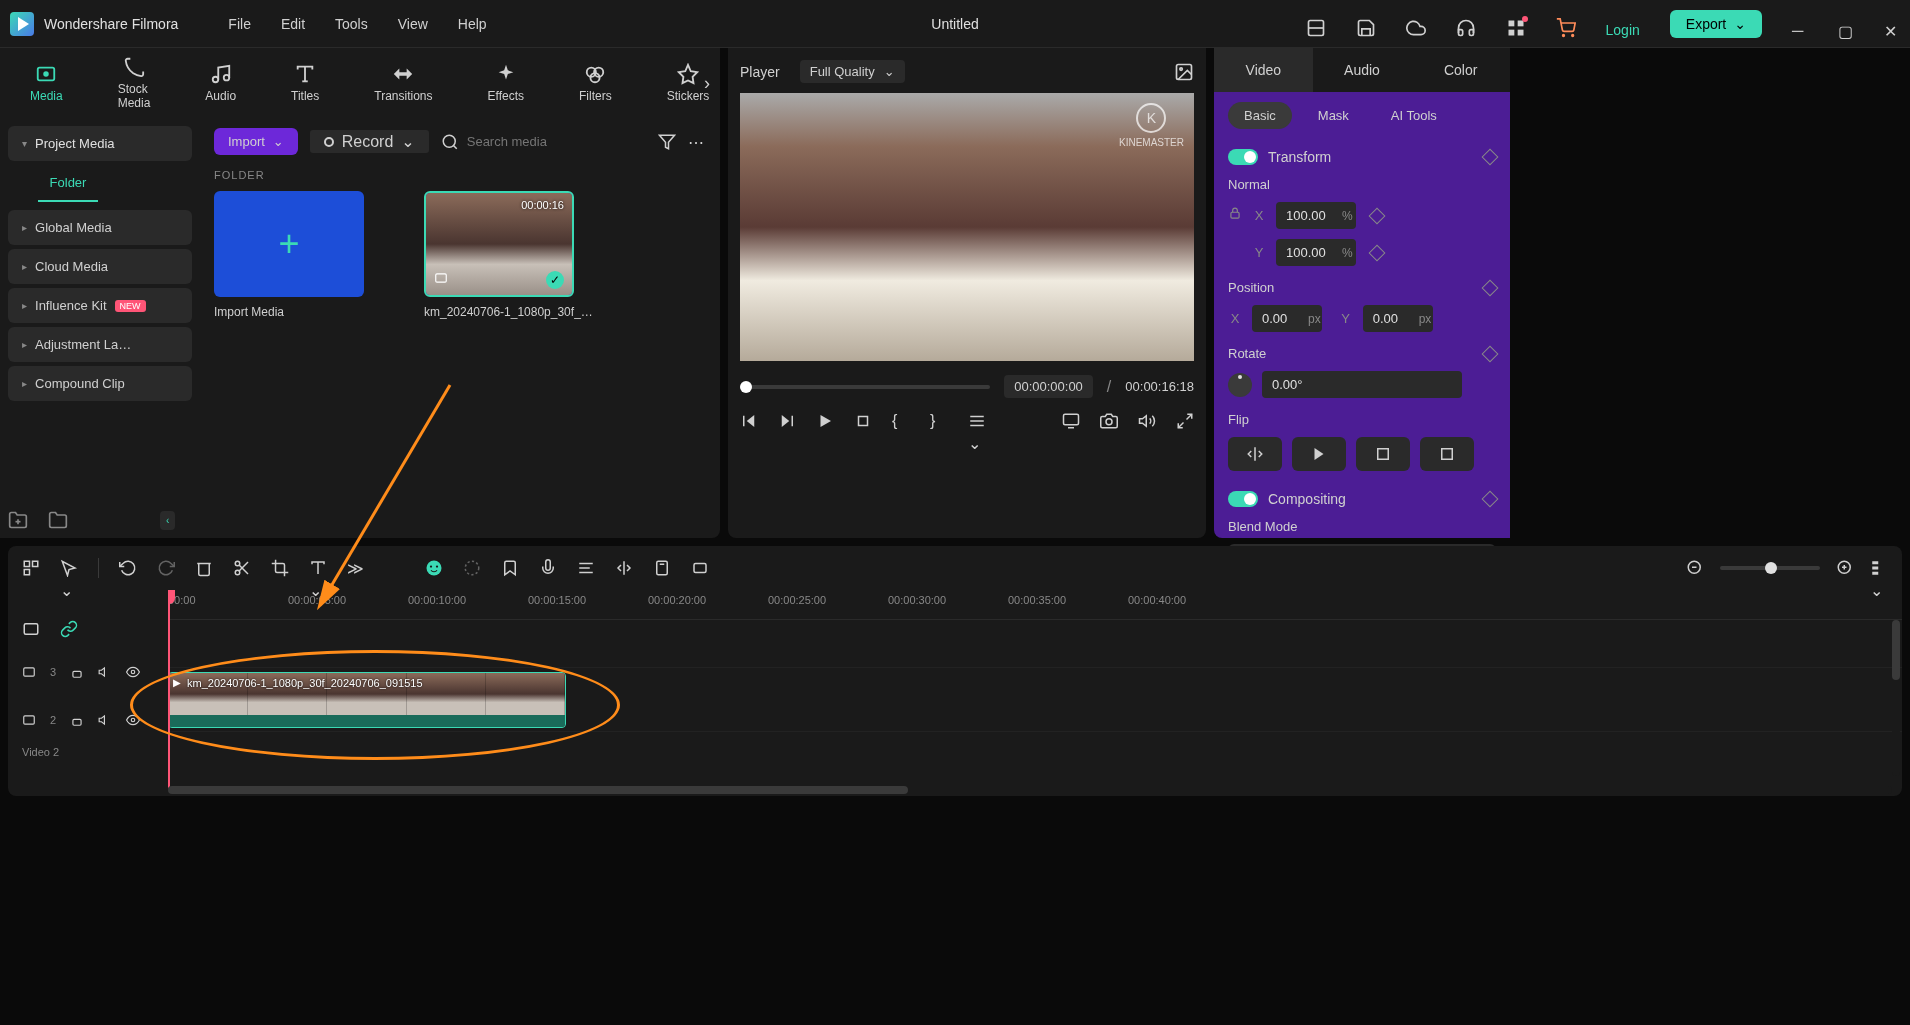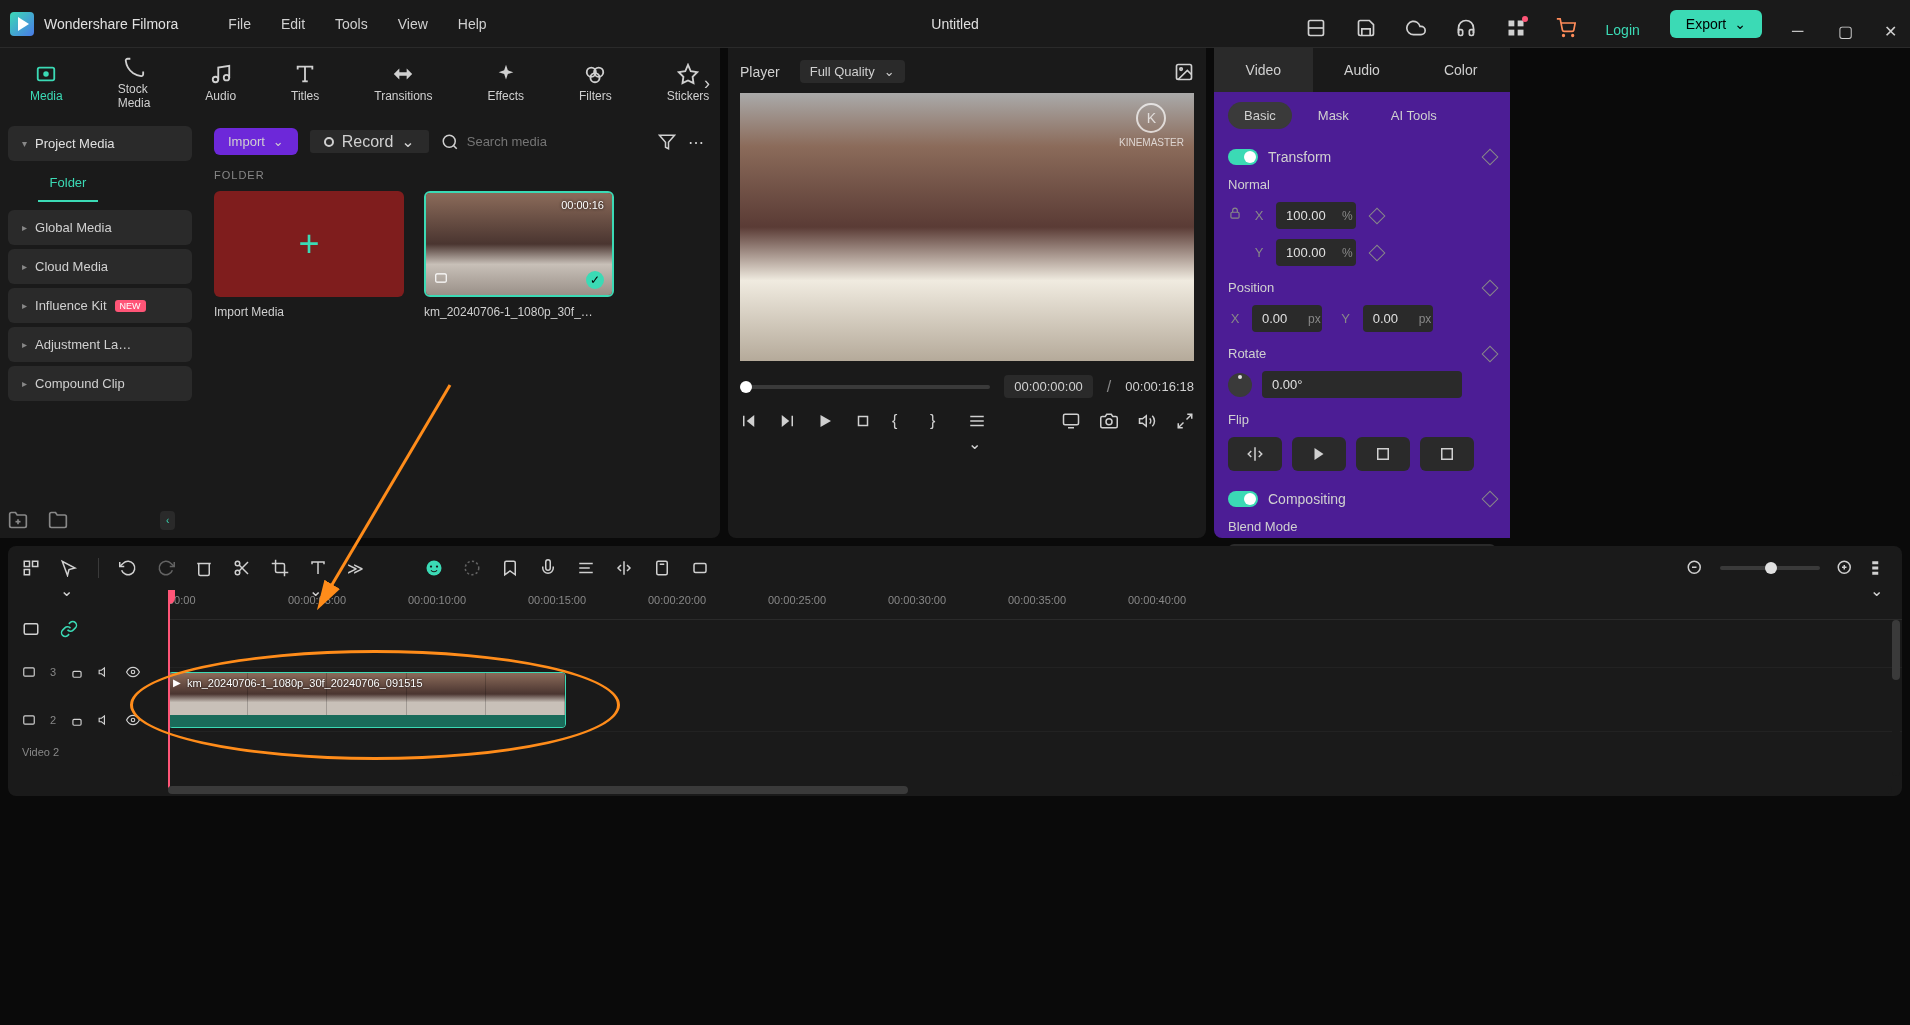--- a/index.html
+++ b/index.html
@@ -47,21 +47,21 @@
 .import-btn { background: #6d28d9; padding: 6px 14px; border-radius: 6px; font-size: 13px; display: flex; align-items: center; gap: 8px; cursor: pointer; }
 .record-btn { background: #2a2a2a; padding: 2px 14px; border-radius: 3px; font-size: 16px; display: flex; align-items: center; gap: 8px; cursor: pointer; }
 .rec-dot { width: 10px; height: 10px; border: 2px solid #d0d0d0; border-radius: 50%; }
 .search-wrap { flex: 1; display: flex; align-items: center; gap: 8px; color: #888; }
 .search-input { background: transparent; border: none; color: #d0d0d0; font-size: 13px; outline: none; width: 150px; }
 .ct-icon { width: 18px; height: 18px; color: #d0d0d0; cursor: pointer; }
 
 .folder-label { font-size: 11px; color: #888; letter-spacing: 1px; margin-bottom: 10px; }
 .media-grid { display: flex; gap: 20px; }
 .media-card { width: 190px; }
-.media-thumb { width: 190px; height: 106px; background: #7f1d1d; border-radius: 6px; display: flex; align-items: center; justify-content: center; position: relative; }
+.media-thumb { width: 150px; height: 106px; background: #1d4ed8; border-radius: 6px; display: flex; align-items: center; justify-content: center; position: relative; }
 .media-thumb.selected { border: 2px solid #3bdab5; }
 .plus-big { font-size: 36px; color: #3bdab5; font-weight: 300; }
 .media-name { font-size: 12px; color: #d0d0d0; margin-top: 8px; }
 .thumb-duration { position: absolute; top: 6px; right: 8px; font-size: 11px; color: #fff; text-shadow: 0 0 3px #000; }
 .thumb-check { position: absolute; bottom: 6px; right: 8px; width: 18px; height: 18px; background: #3bdab5; border-radius: 50%; display: flex; align-items: center; justify-content: center; color: #000; font-size: 12px; }
 .thumb-badge { position: absolute; bottom: 6px; left: 8px; color: #fff; }
 .video-preview { width: 100%; height: 100%; background: linear-gradient(180deg, #8b6b5a 0%, #4a3530 50%, #c8c0b8 70%, #9a9088 100%); border-radius: 4px; }
 
 
 .player-panel { width: 478px; background: #1a1a1a; border-radius: 0 0 8px 8px; padding: 12px; margin-right: 8px; }

